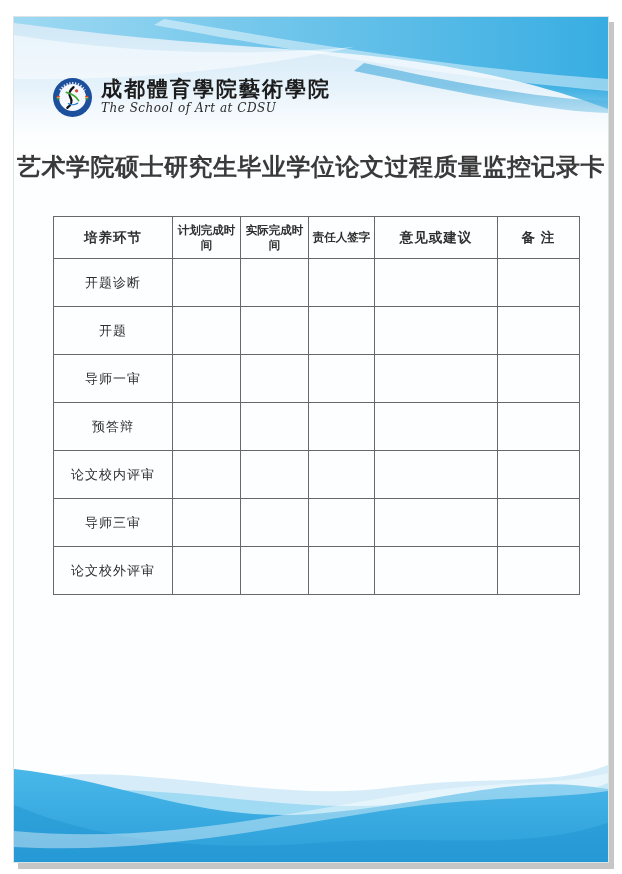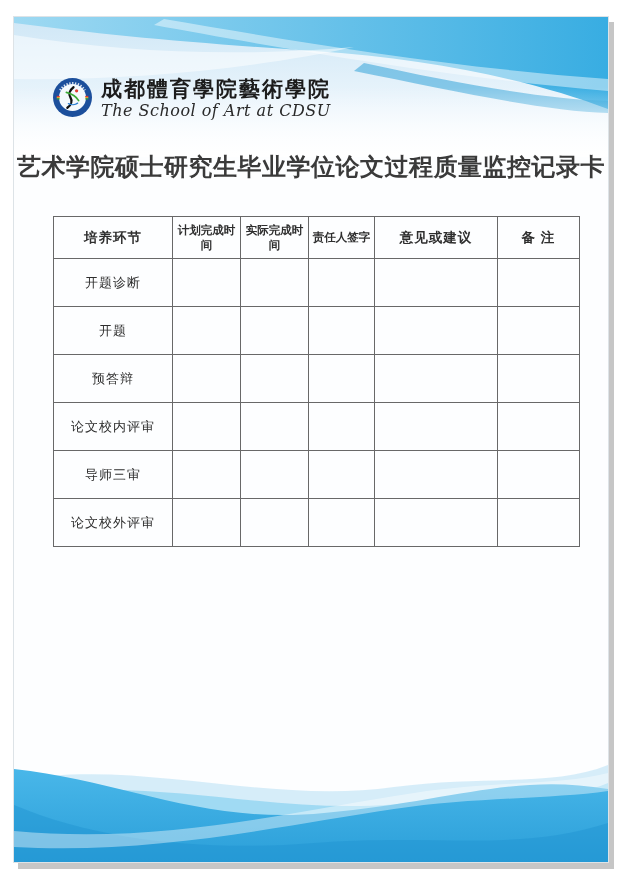--- a/index.html
+++ b/index.html
@@ -18,21 +18,21 @@
   .deco.bottom{bottom:0;height:115px;}
 
   .logo{position:absolute;left:38px;top:60px;display:flex;align-items:flex-start;}
   .logo-seal{width:41px;height:41px;flex:0 0 auto;}
   .logo-text{margin-left:8px;padding-top:1px;}
   .logo-zh{
     font-family:"DejaVu Serif", serif;font-weight:bold;font-size:21px;
     letter-spacing:2px;color:#1c1c1c;line-height:1.05;white-space:nowrap;
   }
   .logo-en{
-    font-family:"DejaVu Serif", serif;font-style:italic;font-size:16px;
+    font-family:"DejaVu Serif", serif;font-style:italic;font-size:12px;
     color:#2a2a2a;letter-spacing:0.5px;margin-top:1px;
   }
 
   .page-title{
     position:absolute;top:134px;left:0;width:100%;text-align:center;
     font-size:24px;font-weight:bold;color:#3a3a3a;letter-spacing:0.5px;
     white-space:nowrap;
   }
 
   table.record{
@@ -153,20 +153,28 @@
       </tr>
       <tr>
         <td class="stage">开题</td>
         <td></td>
           <td></td>
           <td></td>
           <td></td>
           <td></td>
       </tr>
       <tr>
+        <td class="stage">导师一审</td>
+        <td></td>
+          <td></td>
+          <td></td>
+          <td></td>
+          <td></td>
+      </tr>
+      <tr>
         <td class="stage">预答辩</td>
         <td></td>
           <td></td>
           <td></td>
           <td></td>
           <td></td>
       </tr>
       <tr>
         <td class="stage">论文校内评审</td>
         <td></td>

